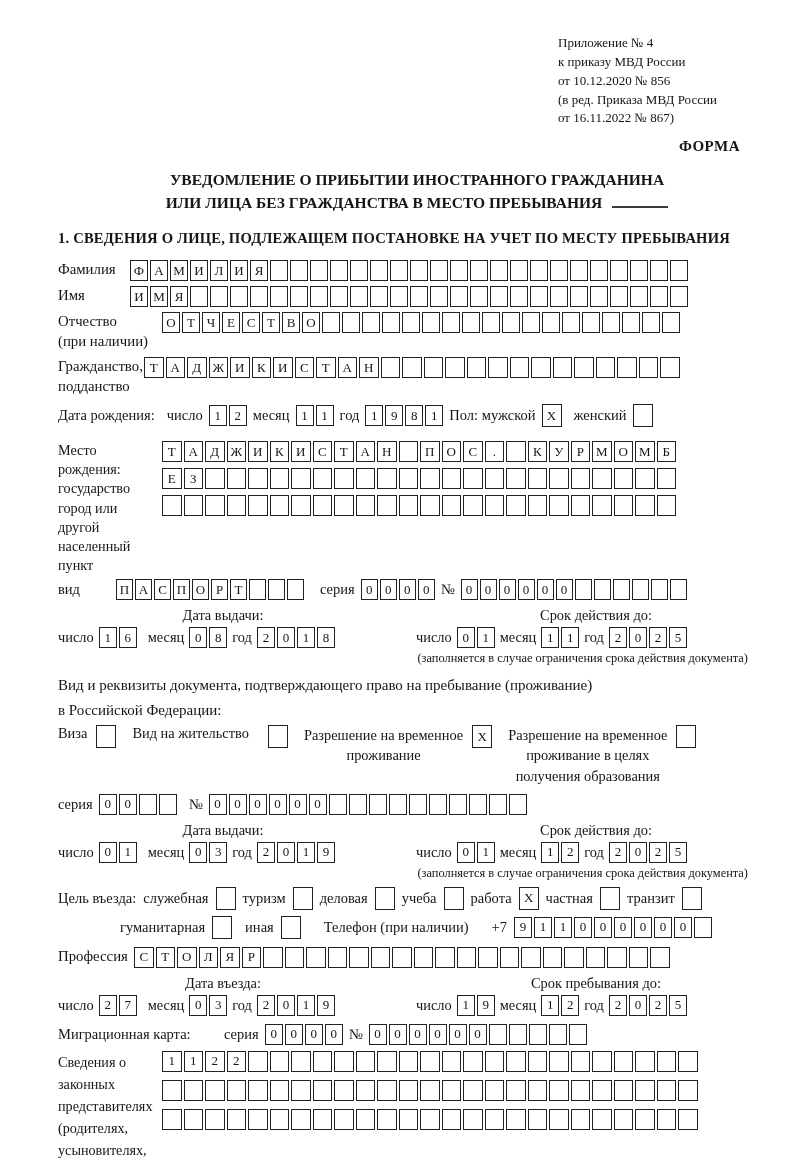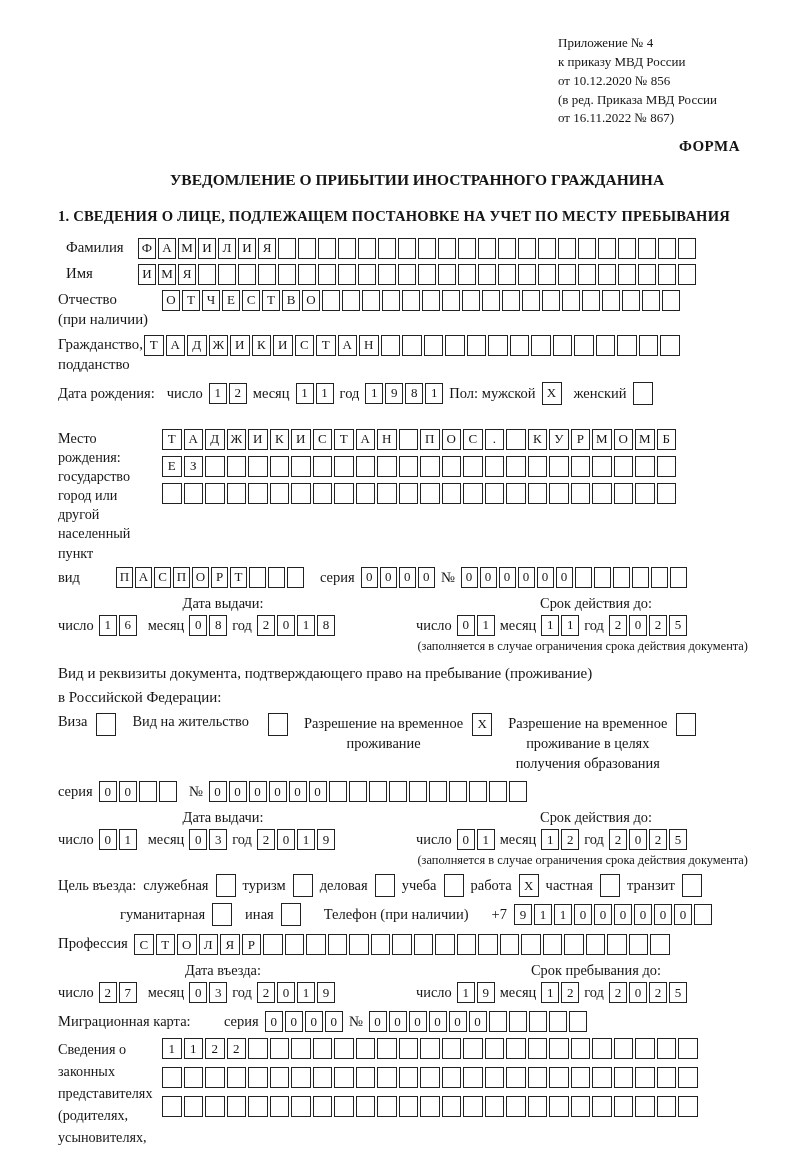--- a/index.html
+++ b/index.html
@@ -6,21 +6,21 @@
   .page{width:800px;height:1163px;box-sizing:border-box;padding:34px 24px 0 58px;
         font-family:"Liberation Serif","DejaVu Serif",serif;color:#151515;background:#fff;overflow:hidden;}
   .hdr{margin-left:500px;font-size:13px;line-height:1.45;white-space:nowrap;}
   .hdr .gap{margin-top:0;}
   .forma{text-align:right;margin:10px 36px 0 0;font-weight:bold;font-size:15px;letter-spacing:.5px;}
   .title{margin-top:14px;text-align:center;font-weight:bold;font-size:15.5px;line-height:1.45;}
   .blank-line{display:inline-block;width:56px;height:13px;border-bottom:2px solid #3a3a3a;margin-left:10px;}
   .sec-head{margin-top:16px;font-weight:bold;font-size:14.6px;letter-spacing:.2px;}
   .f-row{display:flex;align-items:flex-start;margin-top:5px;}
   .f-label{font-size:14.8px;flex:none;line-height:1.35;}
-  .w72{width:72px;margin-left:8px;} .w104{width:104px;} .w52{width:52px;}
+  .w72{width:72px;} .w104{width:104px;} .w52{width:52px;}
   .cells{display:flex;gap:2px;flex:none;}
   .cell{box-sizing:border-box;flex:none;width:18px;height:21px;border:1.7px solid #222;
         display:flex;align-items:center;justify-content:center;font-size:13px;font-family:inherit;}
   .cw19 .cell{width:19.5px;} .cw17 .cell{width:17px;}
   .box .cell{width:20px;height:23px;}
   .inline{display:flex;align-items:center;gap:6px;font-size:14.5px;flex-wrap:nowrap;}
   .ml10{margin-left:10px;} .ml16{margin-left:16px;} .ml6{margin-left:6px;}
   .stack{display:flex;flex-direction:column;gap:6px;}
   .center-bold{text-align:center;font-weight:bold;font-size:14px;margin-top:8px;}
   .dates{display:flex;margin-top:7px;}
@@ -43,20 +43,21 @@
     <div>к приказу МВД России</div>
     <div>от 10.12.2020 № 856</div>
     <div class="gap">(в ред. Приказа МВД России</div>
     <div>от 16.11.2022 № 867)</div>
   </div>
 
   <div class="forma">ФОРМА</div>
 
   <div class="title">
     <div>УВЕДОМЛЕНИЕ О ПРИБЫТИИ ИНОСТРАННОГО ГРАЖДАНИНА</div>
+    <div><span>ИЛИ ЛИЦА БЕЗ ГРАЖДАНСТВА В МЕСТО ПРЕБЫВАНИЯ</span><span class="blank-line"></span></div>
   </div>
 
   <div class="sec-head">1. СВЕДЕНИЯ О ЛИЦЕ, ПОДЛЕЖАЩЕМ ПОСТАНОВКЕ НА УЧЕТ ПО МЕСТУ ПРЕБЫВАНИЯ</div>
 
   <div class="f-row" style="margin-top:13px;">
     <div class="f-label w72">Фамилия</div>
     <div class="cells">
         <span class="cell">Ф</span>
         <span class="cell">А</span>
         <span class="cell">М</span>
@@ -213,21 +214,21 @@
     <span>Пол: мужской</span>
     <span class="cells box">
         <span class="cell">X</span>
       </span>
     <span class="ml6">женский</span>
     <span class="cells box">
         <span class="cell"></span>
       </span>
   </div>
 
-  <div class="f-row" style="margin-top:24px;">
+  <div class="f-row" style="margin-top:14px;">
     <div class="f-label w104" style="font-size:14.2px;">
       <div>Место рождения:</div>
       <div>государство</div>
       <div>город или другой</div>
       <div>населенный пункт</div>
     </div>
     <div class="stack">
       <div class="cells cw19">
           <span class="cell">Т</span>
           <span class="cell">А</span>

